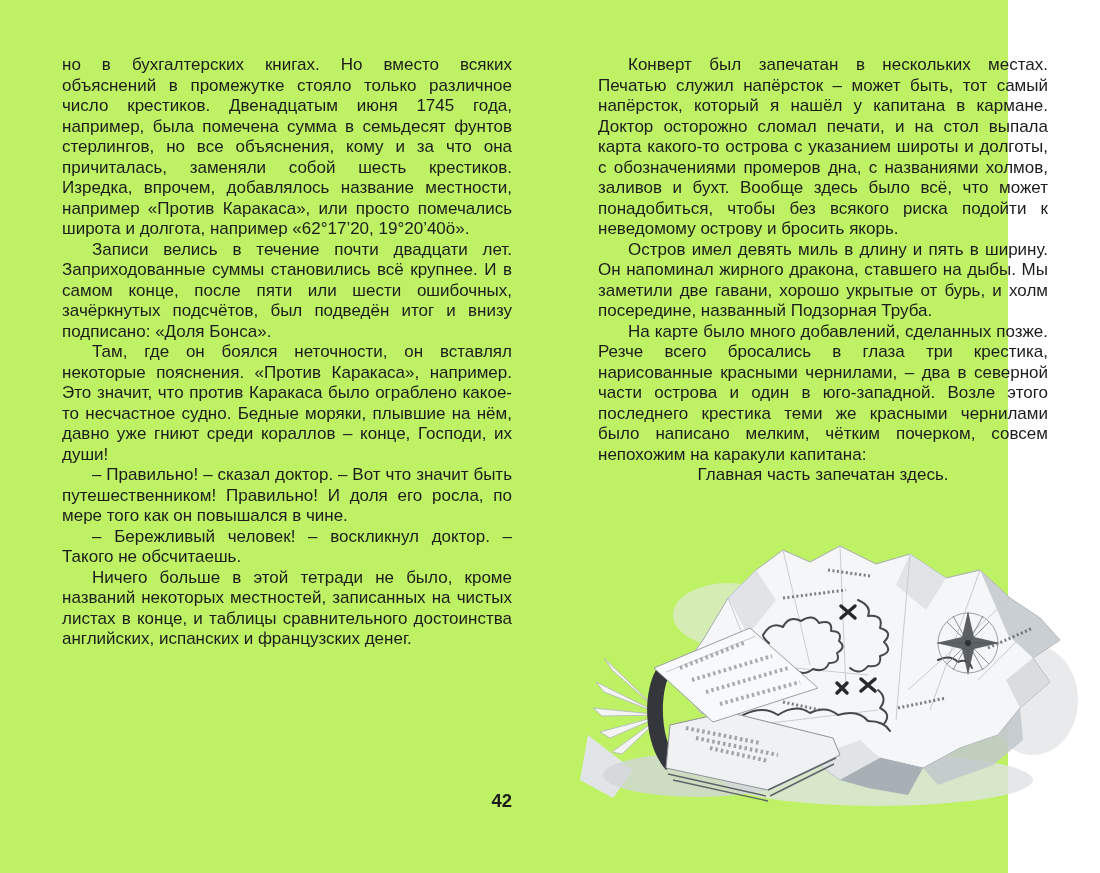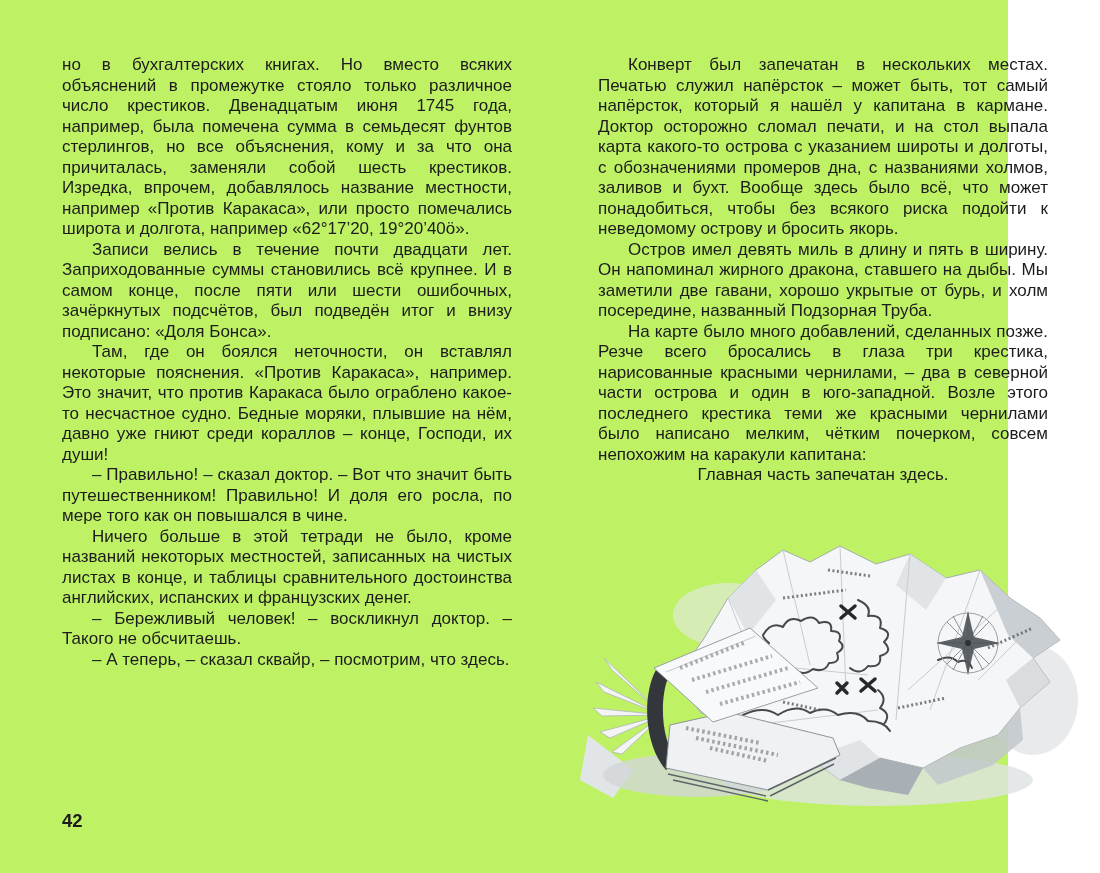--- a/index.html
+++ b/index.html
@@ -27,46 +27,45 @@
   .col-right { left: 598px; }
   .text-col p.para { margin: 0; }
   .text-col p.para.indent { text-indent: 30px; }
   .inscription {
     margin-top: 21px;
     text-align: center;
     text-indent: 0;
   }
   .page-number {
     position: absolute;
-    left: 62px; top: 810px;
+    left: 62px; top: 790px;
     width: 450px;
-    text-align: left;
+    text-align: right;
     font-weight: bold;
     font-size: 18.5px;
     color: #1c1c1c;
   }
   .illustration {
     position: absolute;
     left: 578px; top: 540px;
     width: 500px; height: 280px;
   }
 </style>
 </head>
 <body>
 
 <div class="spread">
 
   <div class="text-col col-left">
       <p class="para">но в бухгалтерских книгах. Но вместо всяких объяснений в промежутке стояло только различное число крестиков. Двенадцатым июня 1745 года, например, была помечена сумма в семьдесят фунтов стерлингов, но все объяснения, кому и за что она причиталась, заменяли собой шесть крестиков. Изредка, впрочем, добавлялось название местности, например «Против Каракаса», или просто помечались широта и долгота, например «62°17’20, 19°20’40ö».</p>
       <p class="para indent">Записи велись в течение почти двадцати лет. Заприходованные суммы становились всё крупнее. И в самом конце, после пяти или шести ошибочных, зачёркнутых подсчётов, был подведён итог и внизу подписано: «Доля Бонса».</p>
       <p class="para indent">Там, где он боялся неточности, он вставлял некоторые пояснения. «Против Каракаса», например. Это значит, что против Каракаса было ограблено какое-то несчастное судно. Бедные моряки, плывшие на нём, давно уже гниют среди кораллов – конце, Господи, их души!</p>
       <p class="para indent">– Правильно! – сказал доктор. – Вот что значит быть путешественником! Правильно! И доля его росла, по мере того как он повышался в чине.</p>
+      <p class="para indent">– Бережливый человек! – воскликнул доктор. – Такого не обсчитаешь.</p>
       <p class="para indent">Ничего больше в этой тетради не было, кроме названий некоторых местностей, записанных на чистых листах в конце, и таблицы сравнительного достоинства английских, испанских и французских денег.</p>
-      <p class="para indent">– Бережливый человек! – воскликнул доктор. – Такого не обсчитаешь.</p>
-      <p class="para indent">– А теперь, – сказал сквайр, – посмотрим, что здесь.</p>
     </div>
 
   <div class="text-col col-right">
     <div>
         <p class="para indent">Конверт был запечатан в нескольких местах. Печатью служил напёрсток – может быть, тот самый напёрсток, который я нашёл у капитана в кармане. Доктор осторожно сломал печати, и на стол выпала карта какого-то острова с указанием широты и долготы, с обозначениями промеров дна, с названиями холмов, заливов и бухт. Вообще здесь было всё, что может понадобиться, чтобы без всякого риска подойти к неведомому острову и бросить якорь.</p>
         <p class="para indent">Остров имел девять миль в длину и пять в ширину. Он напоминал жирного дракона, ставшего на дыбы. Мы заметили две гавани, хорошо укрытые от бурь, и холм посередине, названный Подзорная Труба.</p>
         <p class="para indent">На карте было много добавлений, сделанных позже. Резче всего бросались в глаза три крестика, нарисованные красными чернилами, – два в северной части острова и один в юго-западной. Возле этого последнего крестика теми же красными чернилами было написано мелким, чётким почерком, совсем непохожим на каракули капитана:</p>
       </div>
     <p class="para inscription">Главная часть запечатан здесь.</p>
   </div>

